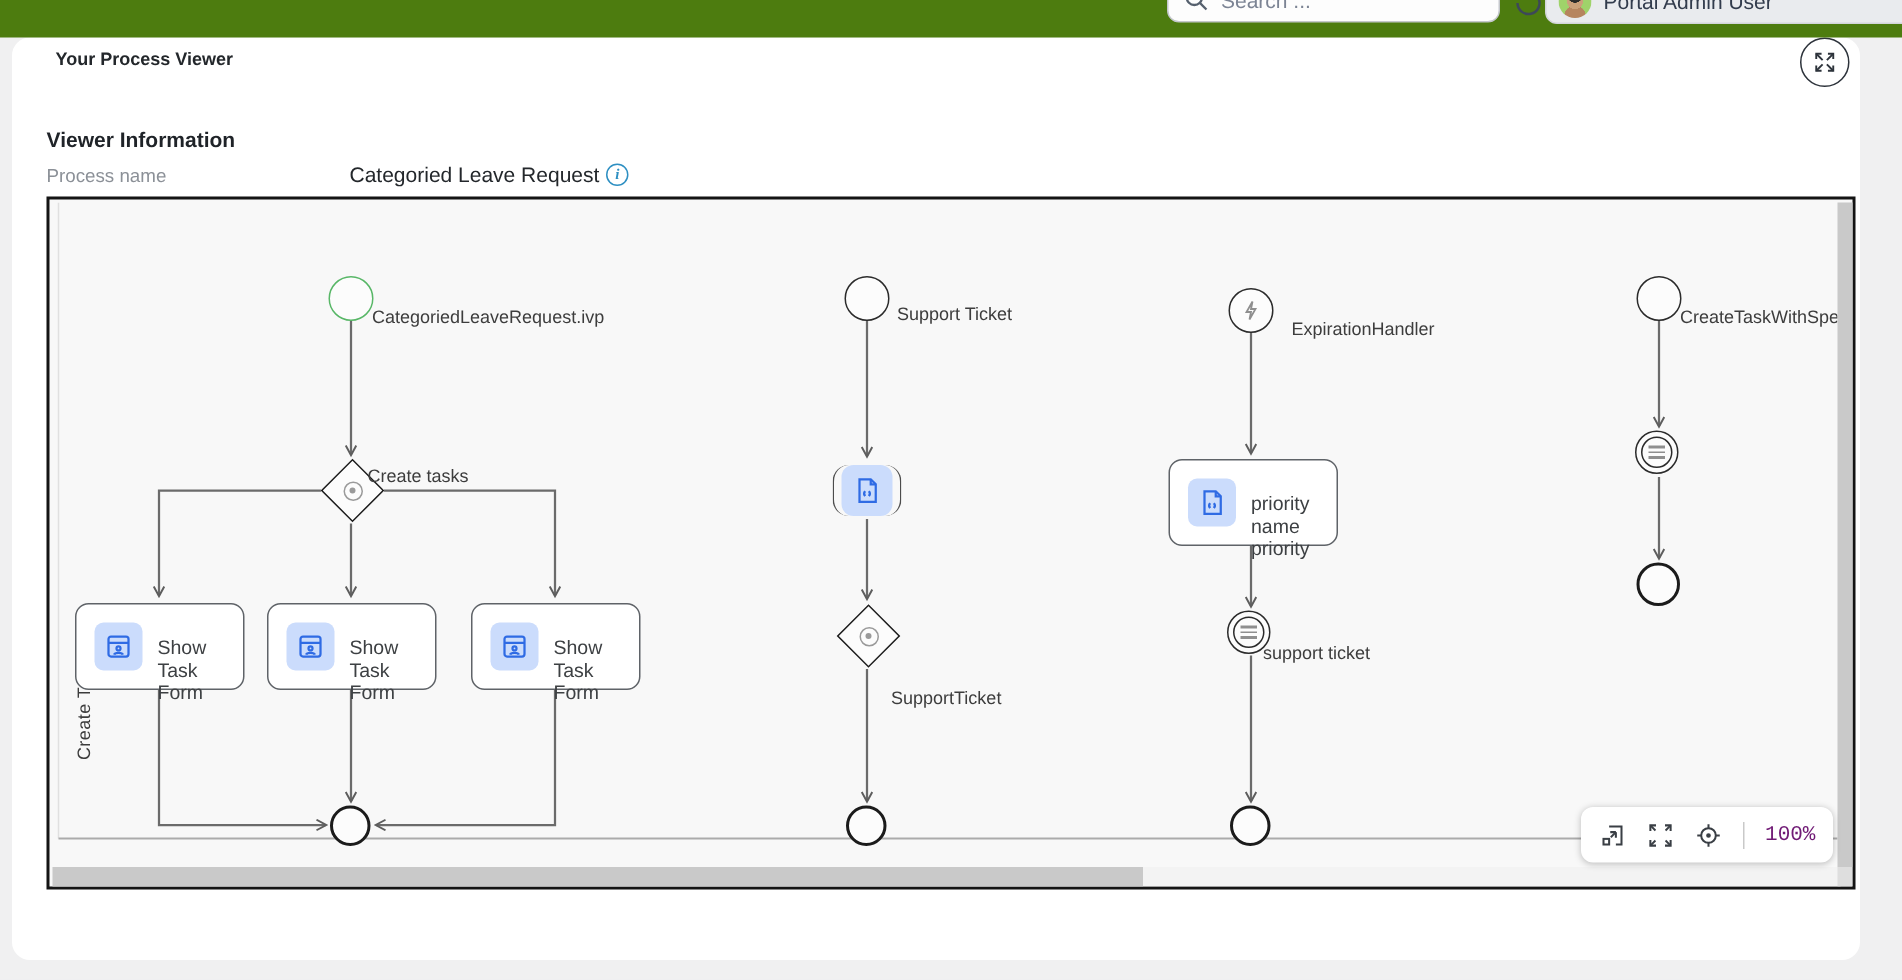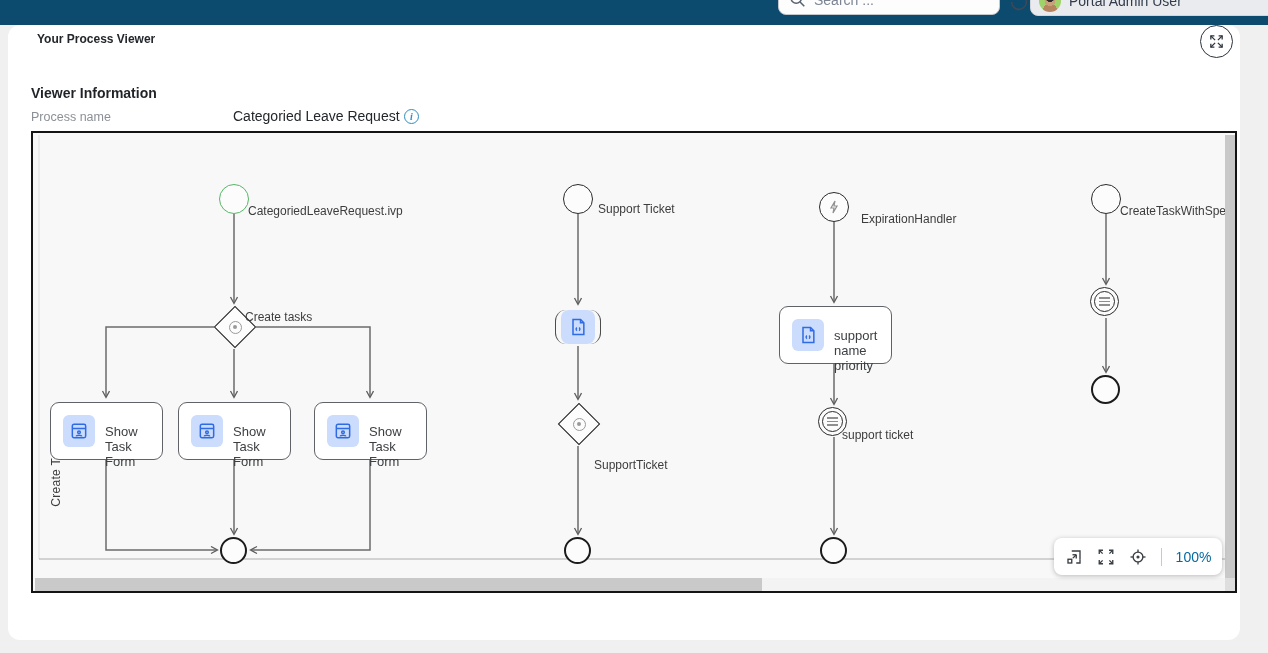--- a/index.html
+++ b/index.html
@@ -3,21 +3,21 @@
 <meta charset="utf-8">
 <style>
   * { margin:0; padding:0; box-sizing:border-box; }
   html,body { background:#ececee; }
   body { font-family:"Liberation Sans", sans-serif; }
   #page {
     position:relative; width:1268px; height:653px; overflow:hidden;
     background:#f0f0f1;
   }
   
-  .topbar { position:absolute; left:0; top:0; width:1268px; height:25px; background:#0c4a6e; overflow:hidden; z-index:5; }
+  .topbar { position:absolute; left:0; top:0; width:1268px; height:25px; background:#4d7c0f; overflow:hidden; z-index:5; }
   .search-box {
     position:absolute; left:778px; top:-16px; width:222px; height:31px;
     border:1px solid #c4c7cc; border-radius:8px; background:#fdfdfd;
     display:flex; align-items:center; padding:0 10px; gap:8px;
   }
   .search-box input { border:none; outline:none; background:transparent; font-size:14px; color:#4a5260; width:160px; font-family:"Liberation Sans",sans-serif; }
   .search-box input::placeholder { color:#7c8494; }
   .tb-icon { position:absolute; top:-9px; width:22px; height:22px; color:#3d4859; }
   .user-chip {
     position:absolute; left:1030px; top:-14px; width:300px; height:30px;
@@ -107,21 +107,21 @@
   .scroll-corner { left:1192px; top:445px; width:10px; height:13px; background:#dedede; z-index:4; }
   
   .zoom-toolbar {
     left:1021px; top:405px; width:168px; height:37px; background:#ffffff; border-radius:8px;
     box-shadow:0 1px 5px rgba(0,0,0,.25); display:flex; align-items:center; justify-content:center;
     gap:14px; z-index:6;
   }
   .zoom-toolbar > * { position:static; }
   .zt-btn { width:18px; height:18px; color:#3a3f45; cursor:pointer; display:flex; }
   .zt-divider { width:1px; height:18px; background:#c9c9c9; }
-  .zoom-level { font-size:14px; color:#0369a1; }
+  .zoom-level { font-size:14px; color:#701a75;font-family:Liberation Mono, monospace; }
 </style>
 </head>
 <body>
 
 <div id="page">
 
   <div class="topbar">
     <div class="search-box">
       <svg width="17" height="17" viewBox="0 0 20 20" fill="none" stroke="#56606e" stroke-width="1.8">
         <circle cx="8.5" cy="8.5" r="6"></circle>
@@ -289,21 +289,21 @@
     <div class="task-box" style="left:746px; top:173px;">
       <span class="blue-icon">
         <svg width="20" height="20" viewBox="0 0 24 24" fill="none" stroke="#2f6be4" stroke-width="1.8">
           <path d="M6 3h9l4 4v14H6z"></path>
             <path d="M15 3v4h4"></path>
           <path d="M10.5 12.5c-1 1.2-1 2.8 0 4"></path>
             <path d="M13.5 12.5c1 1.2 1 2.8 0 4"></path>
         </svg>
       </span>
       <span class="txt">
-          <span>support</span>
+          <span>priority</span>
           <br>
       <span>name priority</span>
         </span>
     </div>
 
     <div class="event-inner-circle" style="left:785px; top:274px; width:29px; height:29px;">
       <span class="event-inner-circle" style="position:static; width:21px; height:21px;">
         <span class="hamburger">
             <span></span>
           </span>

